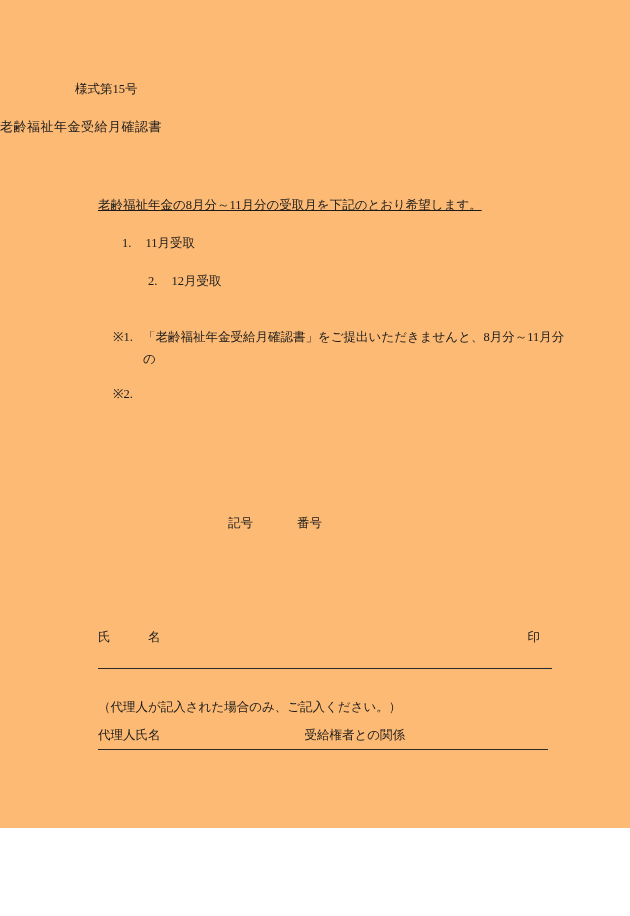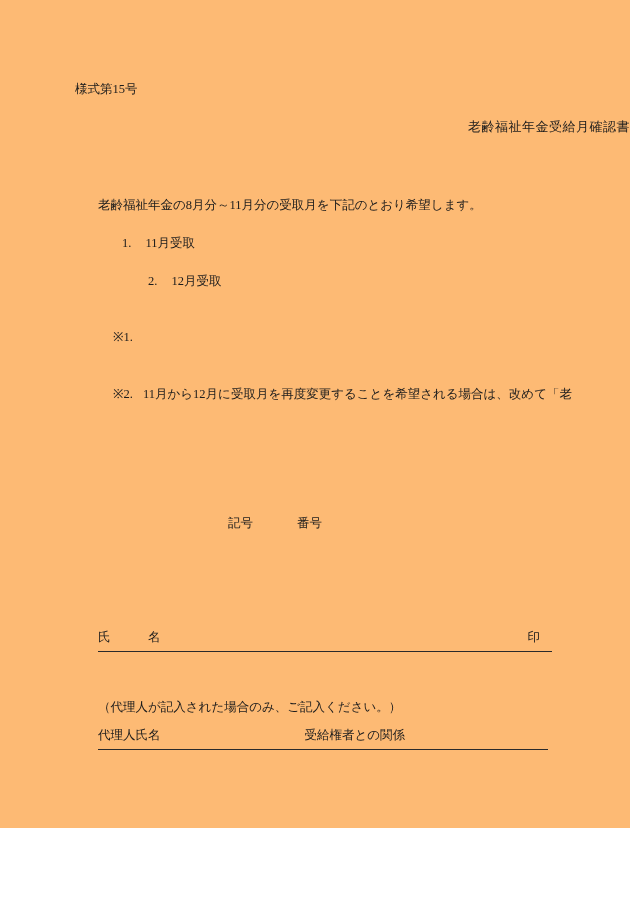--- a/index.html
+++ b/index.html
@@ -17,25 +17,25 @@
     font-size: 12.5px;
     line-height: 1.5;
     overflow: hidden;
   }
   .abs { position: absolute; }
 
   .form-number { left: 75px; top: 80px; }
   .doc-title {
     left: 0; top: 117px;
     width: 630px;
-    text-align: right;
+    text-align: left;
     font-size: 13px;
     letter-spacing: 0.5px;
   }
-  .intro { left: 98px; top: 196px; }
+  .intro { left: 98px; top: 196px; text-decoration: underline; }
 
   .option-1 { left: 122px; top: 234px; }
   .option-2 { left: 122px; top: 272px; margin-left: 26px; }
   .option .num { margin-right: 14px; }
 
   .note {
     display: flex;
     line-height: 1.75;
   }
   .note-1 { left: 113px; top: 327px; width: 462px; }
@@ -51,21 +51,21 @@
     left: 98px; top: 546px;
     width: 452px;
     border-bottom: 1px solid #2a2a2a;
     padding-bottom: 4px;
   }
 
   .name-row {
     left: 98px; top: 628px;
     width: 454px;
     border-bottom: 1px solid #2a2a2a;
-    padding-bottom: 4px;
+    padding-bottom: 21px;
     display: flex;
     justify-content: space-between;
   }
   .seal { margin-right: 12px; }
 
   .agent-note { left: 98px; top: 698px; }
 
   .agent-row {
     left: 98px; top: 726px;
     width: 450px;
@@ -92,27 +92,27 @@
     <span class="num">1.</span><span>11月受取</span>
   </div>
 
   <div class="abs option option-2">
     <span class="num">2.</span><span>12月受取</span>
   </div>
 
   <div class="abs note note-1">
     <span class="note-marker">※1.</span>
     <div class="note-text">
+      <div>「老齢福祉年金受給月確認書」をご提出いただきませんと、8月分～11月分の</div>
     </div>
   </div>
 
   <div class="abs note note-2">
     <span class="note-marker">※2.</span>
     <div class="note-text">
-      <div>11月から12月に受取月を再度変更することを希望される場合は、改めて「老</div>
     </div>
   </div>
 
   <div class="abs kigo-label">記号</div>
 
   <div class="abs bango-label">番号</div>
 
 
   <div class="abs name-row">
     <span>氏　　　名</span>

